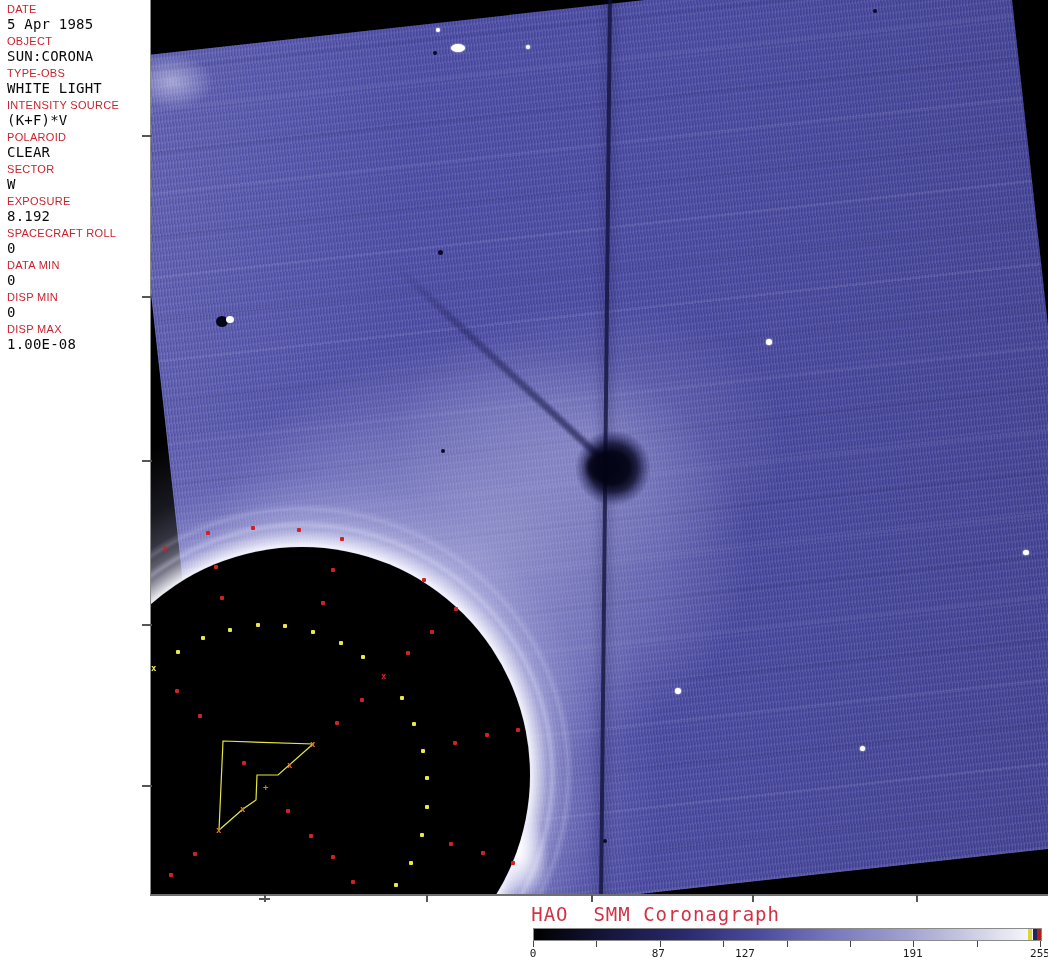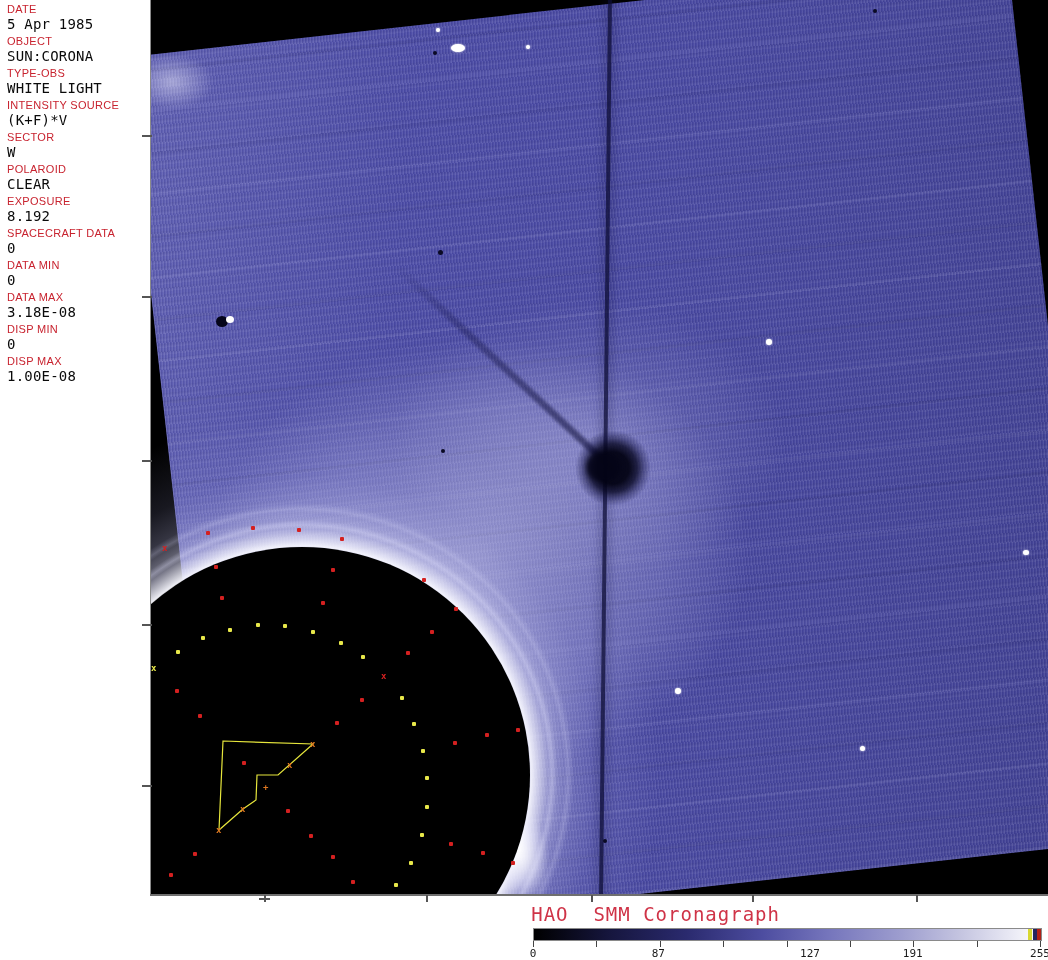--- a/index.html
+++ b/index.html
@@ -108,42 +108,38 @@
         </div>
         <div class="field">
           <div class="flabel">TYPE-OBS</div>
           <div class="fvalue">WHITE LIGHT</div>
         </div>
         <div class="field">
           <div class="flabel">INTENSITY SOURCE</div>
           <div class="fvalue">(K+F)*V</div>
         </div>
         <div class="field">
+          <div class="flabel">POLAROID</div>
+          <div class="fvalue">CLEAR</div>
+        </div>
+        <div class="field">
           <div class="flabel">SECTOR</div>
           <div class="fvalue">W</div>
         </div>
         <div class="field">
-          <div class="flabel">POLAROID</div>
-          <div class="fvalue">CLEAR</div>
-        </div>
-        <div class="field">
           <div class="flabel">EXPOSURE</div>
           <div class="fvalue">8.192</div>
         </div>
         <div class="field">
-          <div class="flabel">SPACECRAFT DATA</div>
+          <div class="flabel">SPACECRAFT ROLL</div>
           <div class="fvalue">0</div>
         </div>
         <div class="field">
           <div class="flabel">DATA MIN</div>
           <div class="fvalue">0</div>
-        </div>
-        <div class="field">
-          <div class="flabel">DATA MAX</div>
-          <div class="fvalue">3.18E-08</div>
         </div>
         <div class="field">
           <div class="flabel">DISP MIN</div>
           <div class="fvalue">0</div>
         </div>
         <div class="field">
           <div class="flabel">DISP MAX</div>
           <div class="fvalue">1.00E-08</div>
         </div>
       </div>
@@ -262,18 +258,18 @@
       <div class="cbtick" style="left: 596.375px;"></div>
       <div class="cbtick" style="left: 659.75px;"></div>
       <div class="cbtick" style="left: 723.125px;"></div>
       <div class="cbtick" style="left: 786.5px;"></div>
       <div class="cbtick" style="left: 849.875px;"></div>
       <div class="cbtick" style="left: 913.25px;"></div>
       <div class="cbtick" style="left: 976.625px;"></div>
       <div class="cbtick" style="left: 1040px;"></div>
       <span class="cblabel" style="left: 533px;">0</span>
       <span class="cblabel" style="left: 658.259px;">87</span>
-      <span class="cblabel" style="left: 810px; text-align: right;">127</span>
+      <span class="cblabel" style="left: 745px; text-align: right;">127</span>
       <span class="cblabel" style="left: 912.753px;">191</span>
       <span class="cblabel" style="left: 1040px;">255</span>
     </div>
 
 </div>
 
 </body></html>

